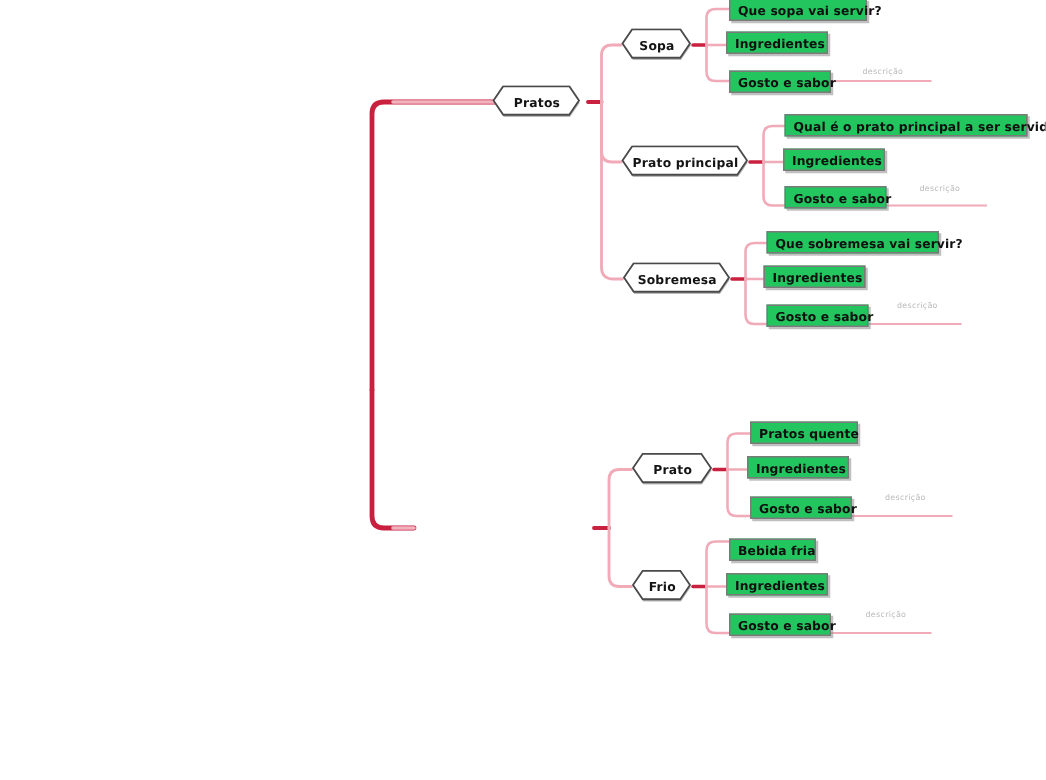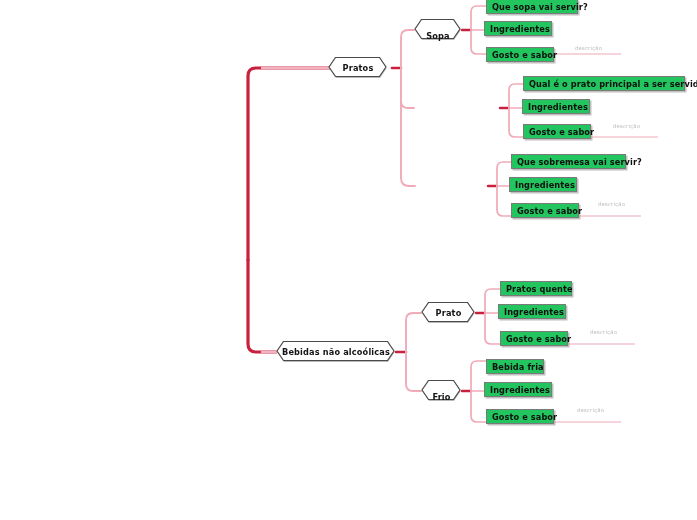--- a/index.html
+++ b/index.html
@@ -153,47 +153,54 @@
 
 
   <div class="hex-node" style="left:328px; top:57px; width:60px; height:22px;">
     <svg class="hex-svg" viewBox="0 0 60 22" preserveAspectRatio="none">
       <polygon points="1.5,11.5 8,21 52,21 58.5,11.5 52,2 8,2" fill="#b9b9b9"></polygon>
       <polygon points="1,10 7.5,19.5 51.5,19.5 58,10 51.5,0.5 7.5,0.5" fill="#ffffff" stroke="#4a4a4a" stroke-width="1.2"></polygon>
     </svg>
     <span class="hex-label">Pratos</span>
   </div>
 
-  <div class="hex-node" style="left:414px; top:19px; width:48px; height:22px;align-items:flex-end;">
+  <div class="hex-node" style="left:414px; top:19px; width:48px; height:22px;">
     <svg class="hex-svg" viewBox="0 0 48 22" preserveAspectRatio="none">
       <polygon points="1.5,11.5 8,21 40,21 46.5,11.5 40,2 8,2" fill="#b9b9b9"></polygon>
       <polygon points="1,10 7.5,19.5 39.5,19.5 46,10 39.5,0.5 7.5,0.5" fill="#ffffff" stroke="#4a4a4a" stroke-width="1.2"></polygon>
     </svg>
     <span class="hex-label">Sopa</span>
   </div>
 
-
-
-  <div class="hex-node" style="left:276px; top:341px; width:120px; height:22px;">
-    <svg class="hex-svg" viewBox="0 0 120 22" preserveAspectRatio="none">
-      <polygon points="1.5,11.5 8,21 112,21 118.5,11.5 112,2 8,2" fill="#b9b9b9"></polygon>
-      <polygon points="1,10 7.5,19.5 111.5,19.5 118,10 111.5,0.5 7.5,0.5" fill="#ffffff" stroke="#4a4a4a" stroke-width="1.2"></polygon>
-    </svg>
-    <span class="hex-label">Bebidas não alcoólicas</span>
-  </div>
+  <div class="hex-node" style="left:414px; top:97px; width:86px; height:22px;">
+    <svg class="hex-svg" viewBox="0 0 86 22" preserveAspectRatio="none">
+      <polygon points="1.5,11.5 8,21 78,21 84.5,11.5 78,2 8,2" fill="#b9b9b9"></polygon>
+      <polygon points="1,10 7.5,19.5 77.5,19.5 84,10 77.5,0.5 7.5,0.5" fill="#ffffff" stroke="#4a4a4a" stroke-width="1.2"></polygon>
+    </svg>
+    <span class="hex-label">Prato principal</span>
+  </div>
+
+  <div class="hex-node" style="left:415px; top:175px; width:73px; height:22px;">
+    <svg class="hex-svg" viewBox="0 0 73 22" preserveAspectRatio="none">
+      <polygon points="1.5,11.5 8,21 65,21 71.5,11.5 65,2 8,2" fill="#b9b9b9"></polygon>
+      <polygon points="1,10 7.5,19.5 64.5,19.5 71,10 64.5,0.5 7.5,0.5" fill="#ffffff" stroke="#4a4a4a" stroke-width="1.2"></polygon>
+    </svg>
+    <span class="hex-label">Sobremesa</span>
+  </div>
+
 
   <div class="hex-node" style="left:421px; top:302px; width:55px; height:22px;">
     <svg class="hex-svg" viewBox="0 0 55 22" preserveAspectRatio="none">
       <polygon points="1.5,11.5 8,21 47,21 53.5,11.5 47,2 8,2" fill="#b9b9b9"></polygon>
       <polygon points="1,10 7.5,19.5 46.5,19.5 53,10 46.5,0.5 7.5,0.5" fill="#ffffff" stroke="#4a4a4a" stroke-width="1.2"></polygon>
     </svg>
     <span class="hex-label">Prato</span>
   </div>
 
-  <div class="hex-node" style="left:421px; top:380px; width:41px; height:22px;align-items:flex-end;">
+  <div class="hex-node" style="left:421px; top:380px; width:41px; height:22px;">
     <svg class="hex-svg" viewBox="0 0 41 22" preserveAspectRatio="none">
       <polygon points="1.5,11.5 8,21 33,21 39.5,11.5 33,2 8,2" fill="#b9b9b9"></polygon>
       <polygon points="1,10 7.5,19.5 32.5,19.5 39,10 32.5,0.5 7.5,0.5" fill="#ffffff" stroke="#4a4a4a" stroke-width="1.2"></polygon>
     </svg>
     <span class="hex-label">Frio</span>
   </div>
 
   <div class="leaf-node" style="left:486px; top:-1px; width:92px; height:15px;">
     <span>Que sopa vai servir?</span>
   </div>

